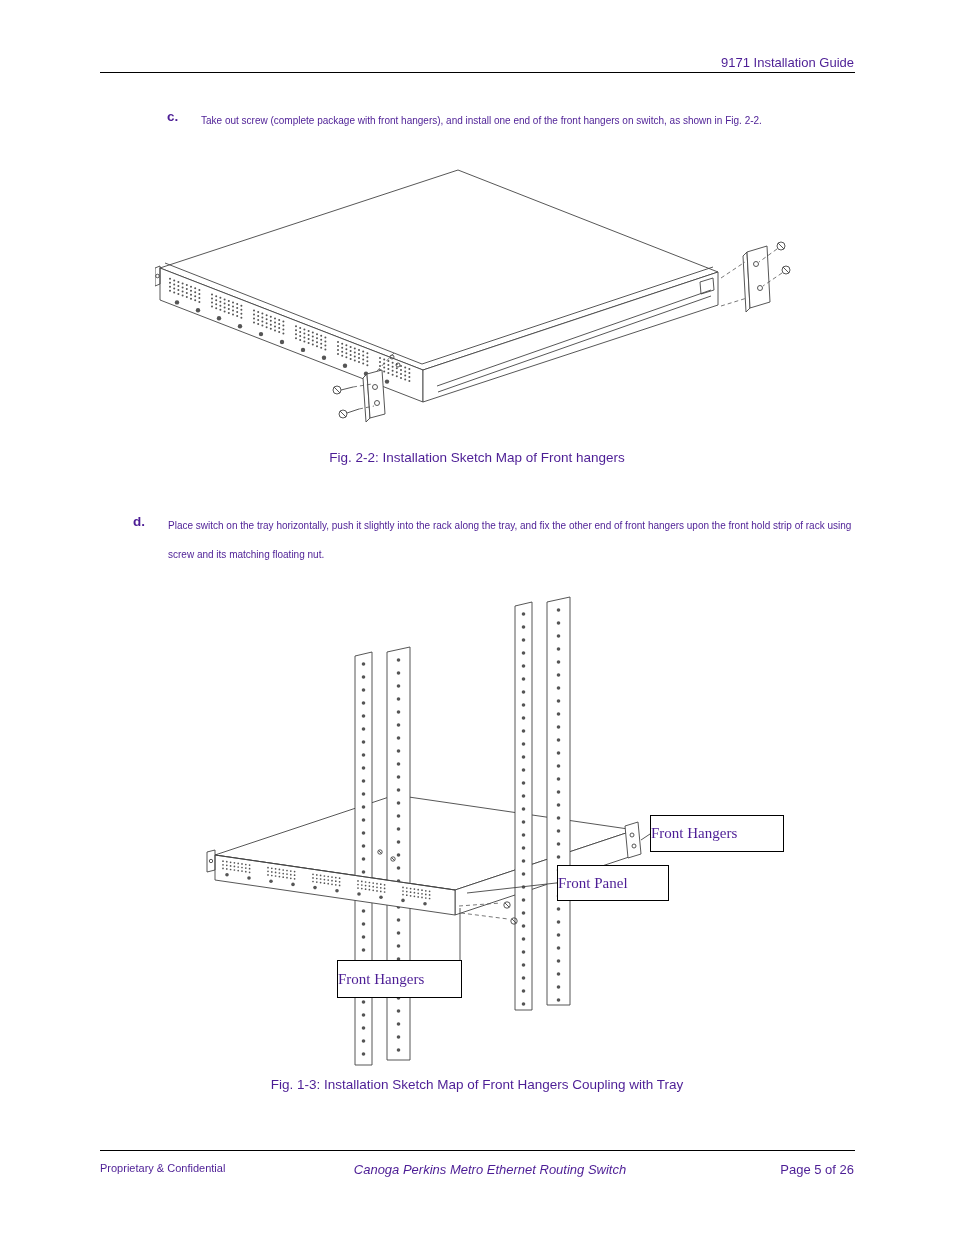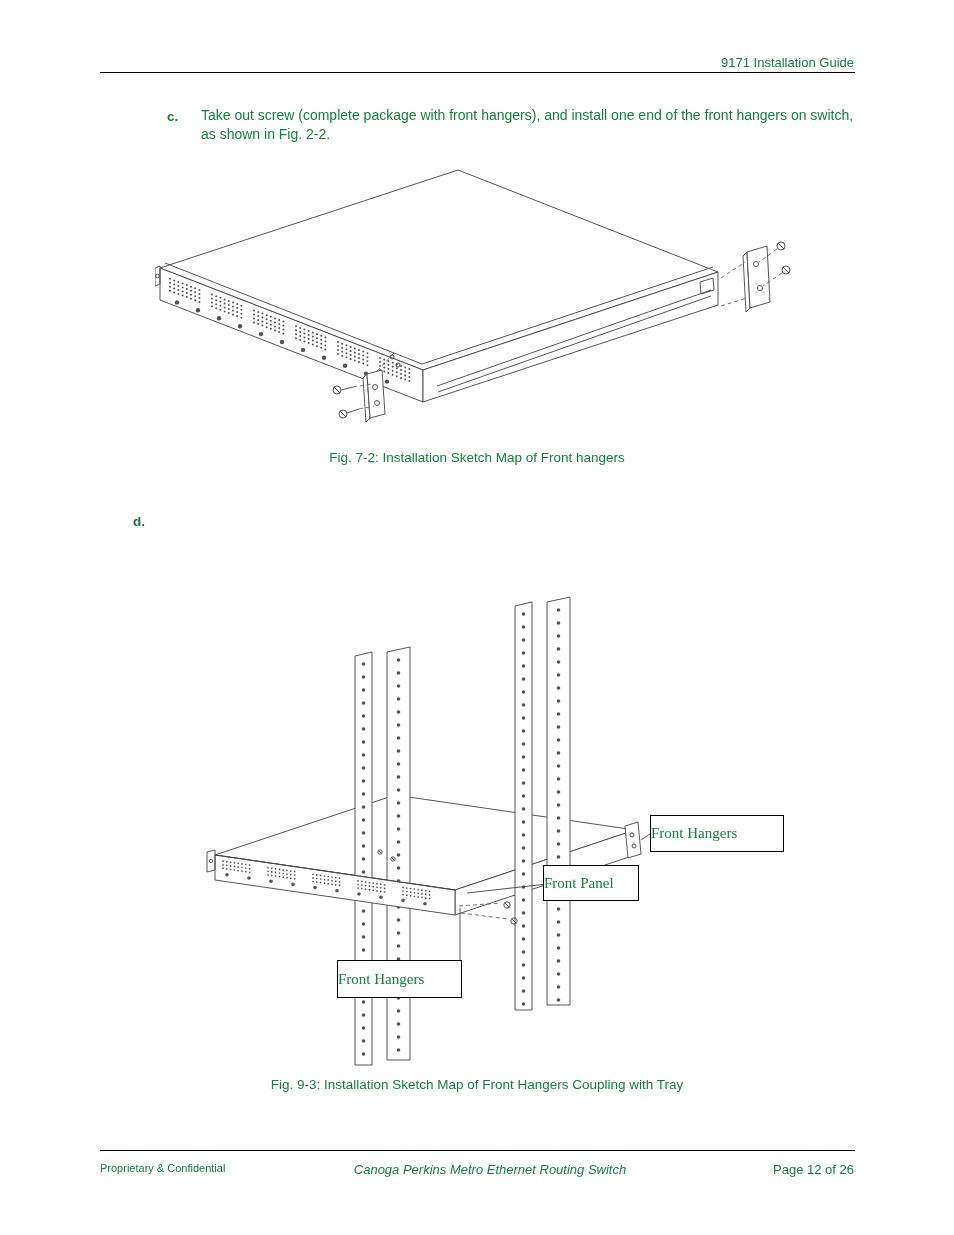--- a/index.html
+++ b/index.html
@@ -1,22 +1,22 @@
 <!DOCTYPE html>
 <html><head>
 <meta charset="utf-8">
 <title>9171 Installation Guide</title>
 <style>
   html,body{margin:0;padding:0;background:#e9e9e9;}
   .page{position:relative;width:954px;height:1235px;background:#ffffff;margin:0 auto;
-        font-family:"Liberation Sans",sans-serif;color:#15803d;overflow:hidden;}
+        font-family:"Liberation Sans",sans-serif;color:#4c1d95;overflow:hidden;}
   .hrule{position:absolute;left:100px;width:755px;height:0;border-top:1px solid #000;}
   .header-title{position:absolute;top:55px;right:100px;font-size:13px;}
   .step-letter{position:absolute;font-weight:bold;font-size:13.5px;line-height:22px;}
-  .step-text{position:absolute;font-size:14px;line-height:19px;}
+  .step-text{position:absolute;font-size:10px;line-height:29px;}
   .caption{position:absolute;left:0;width:100%;text-align:center;font-size:13.5px;}
   .figwrap{position:absolute;}
   .label-box{position:absolute;border:1px solid #000;background:#fff;box-sizing:border-box;
              font-family:"Liberation Serif",serif;font-size:15px;display:flex;align-items:center;
              }
   .footer-left{position:absolute;left:100px;font-size:11px;}
   .footer-center{position:absolute;left:13px;width:100%;text-align:center;font-size:13px;font-style:italic;}
   .footer-right{position:absolute;right:100px;font-size:13px;}
   svg{display:block;position:absolute;left:0;top:0;}
   .ln{stroke:#444;stroke-width:0.9;fill:none;}
@@ -292,23 +292,24 @@
         <line class="ln" x1="623" y1="83" x2="629" y2="89"></line>
         <line class="dash" x1="622" y1="89" x2="604" y2="102"></line>
       </g>
       <g>
         <circle class="ln" cx="631" cy="110" r="4"></circle>
         <line class="ln" x1="628" y1="107" x2="634" y2="113"></line>
         <line class="dash" x1="627" y1="113" x2="608" y2="126"></line>
       </g>
     </svg>
   </div>
-  <div class="caption" style="top:450px">Fig. 7-2: Installation Sketch Map of Front hangers</div>
+  <div class="caption" style="top:450px">Fig. 2-2: Installation Sketch Map of Front hangers</div>
 
   <span class="step-letter" style="left:133px;top:511px">d.</span>
+  <div class="step-text" style="left:168px;top:511px;width:692px">Place switch on the tray horizontally, push it slightly into the rack along the tray, and fix the other end of front hangers upon the front hold strip of rack using screw and its matching floating nut.</div>
 
   <div class="figwrap" style="left:195px;top:590px;width:600px;height:480px">
     <svg width="600" height="480" viewBox="0 0 600 480">
 
       <g>
         <polygon class="face" points="20,265 200,205 440,240 260,300"></polygon>
         <polygon class="face" points="260,300 440,240 440,265 260,325"></polygon>
       </g>
 
       <g>
@@ -614,27 +615,27 @@
 
       <g>
         <line class="ln" x1="455" y1="244" x2="446" y2="250"></line>
         <line class="ln" x1="370" y1="292" x2="272" y2="303"></line>
         <line class="ln" x1="265" y1="370" x2="265" y2="318"></line>
       </g>
     </svg>
     <div class="label-box" style="left:455px;top:225px;width:134px;height:37px">
       <span>Front Hangers</span>
     </div>
-    <div class="label-box" style="left:348px;top:275px;width:96px;height:36px">
+    <div class="label-box" style="left:362px;top:275px;width:112px;height:36px">
       <span>Front Panel</span>
     </div>
     <div class="label-box" style="left:142px;top:370px;width:125px;height:38px">
       <span>Front Hangers</span>
     </div>
   </div>
-  <div class="caption" style="top:1077px">Fig. 9-3: Installation Sketch Map of Front Hangers Coupling with Tray</div>
+  <div class="caption" style="top:1077px">Fig. 1-3: Installation Sketch Map of Front Hangers Coupling with Tray</div>
 
   <div class="hrule" style="top:1150px"></div>
   <div class="footer-left" style="top:1162px">Proprietary &amp; Confidential</div>
   <div class="footer-center" style="top:1162px">Canoga Perkins Metro Ethernet Routing Switch</div>
-  <div class="footer-right" style="top:1162px">Page 12 of 26</div>
+  <div class="footer-right" style="top:1162px">Page 5 of 26</div>
 
 </div>
 
 </body></html>

